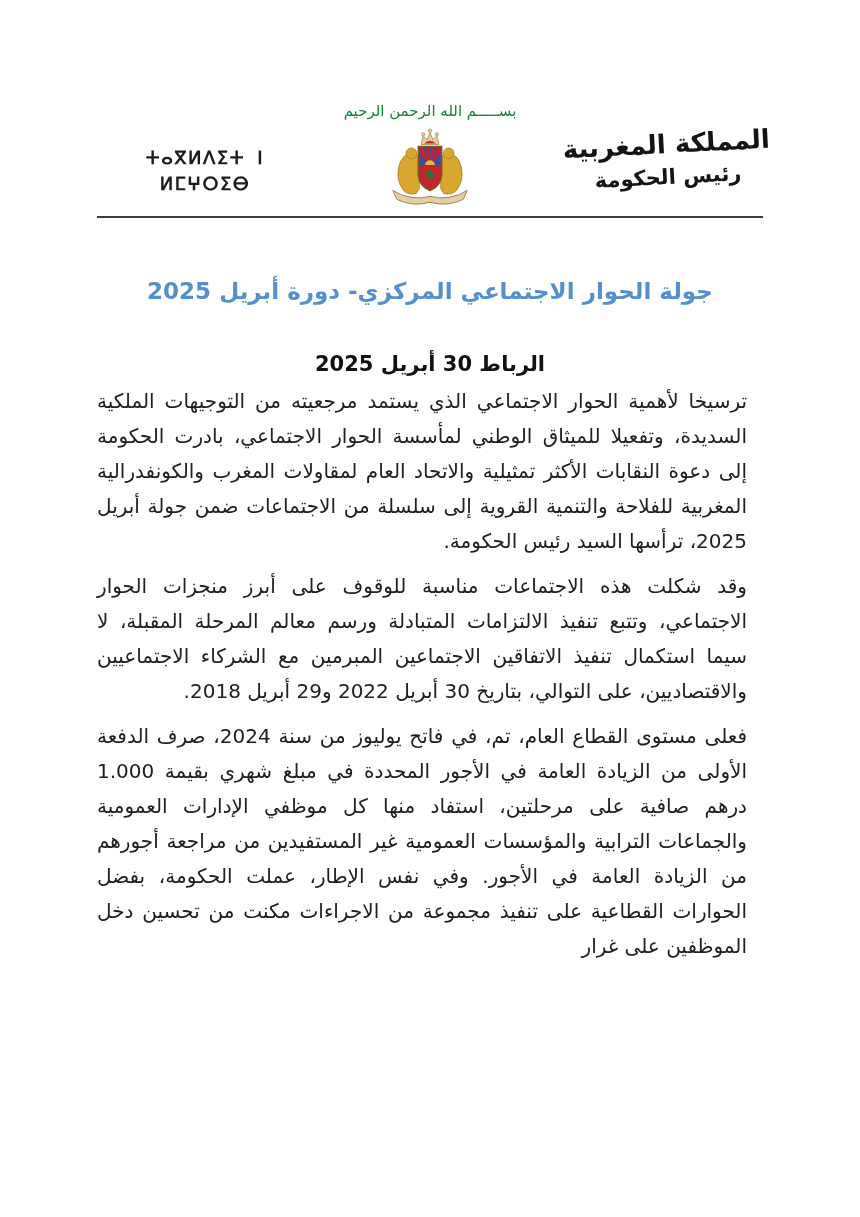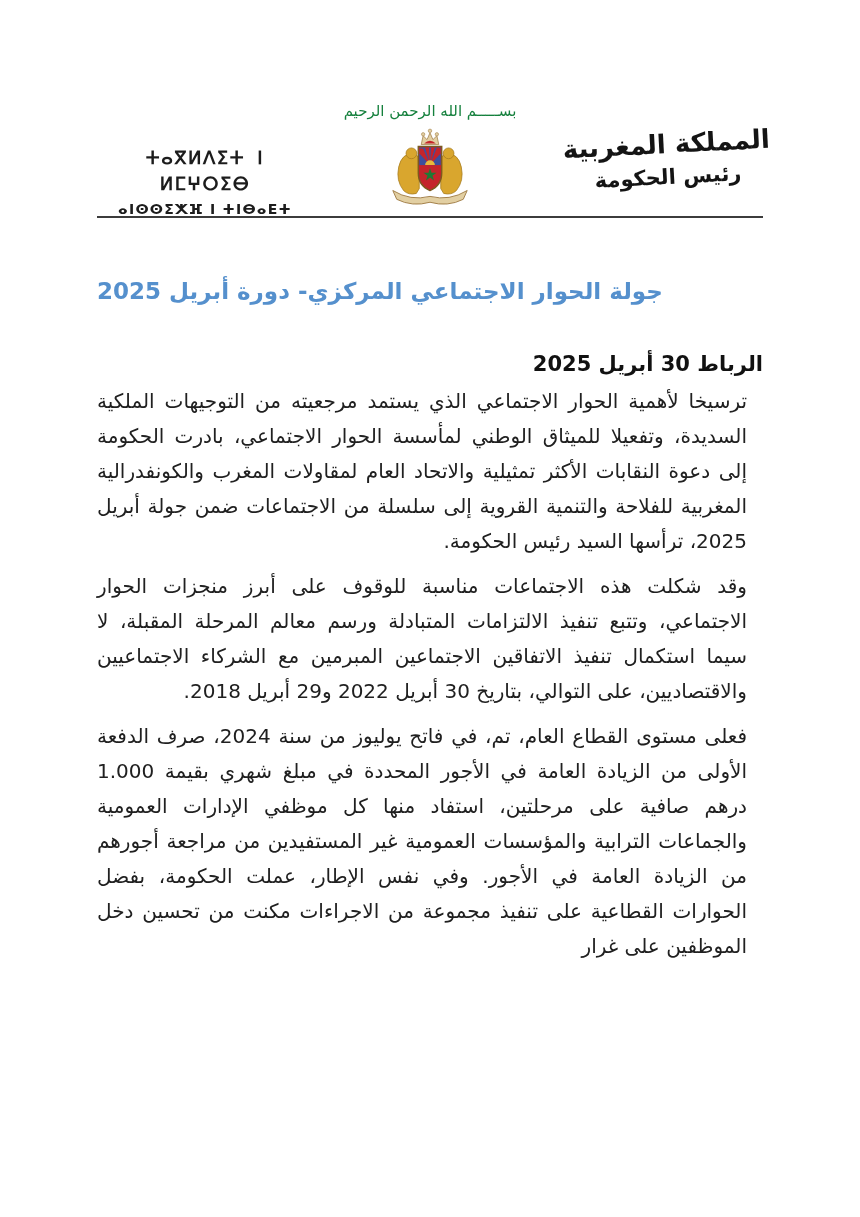--- a/index.html
+++ b/index.html
@@ -67,28 +67,28 @@
   }
   .release-title {
     margin: 0 0 28px 0;
     text-align: center;
     font-size: 28px;
     font-weight: bold;
     line-height: 36px;
   }
   .release-subtitle {
     margin: 0 0 44px 0;
-    text-align: left;
+    text-align: center;
     font-size: 23px;
     font-weight: bold;
     line-height: 30px;
   }
   .dateline {
     margin: 0 0 6px 0;
-    text-align: right;
+    text-align: center;
     font-size: 21px;
     font-weight: bold;
     line-height: 28px;
     color: #111111;
   }
   .paragraphs p {
     margin: 0 16px 10px 0;
     font-size: 20px;
     line-height: 35px;
     text-align: justify;
@@ -96,21 +96,20 @@
     color: #202020;
   }
 </style>
 </head>
 <body>
 
 <div class="page">
 
   <div class="tifinagh-block">
     <div class="tifinagh-l1">ⵜⴰⴳⵍⴷⵉⵜ ⵏ ⵍⵎⵖⵔⵉⴱ</div>
-    <div class="tifinagh-l2">ⴰⵏⵙⵙⵉⵅⴼ ⵏ ⵜⵏⴱⴰⴹⵜ</div>
   </div>
 
   <div class="basmala" dir="rtl">بســـــم الله الرحمن الرحيم</div>
 
   <div class="emblem">
     <svg viewBox="0 0 100 92" width="98" height="90" aria-hidden="true">
 
       <path d="M12 68 Q30 79 50 74 Q70 79 88 68 L84 77 Q68 85 50 80 Q32 85 16 77 Z" fill="#e2cfa2" stroke="#a3804a" stroke-width="1"></path>
 
       <g fill="#d9a62e" stroke="#a87c1d" stroke-width="0.8">

